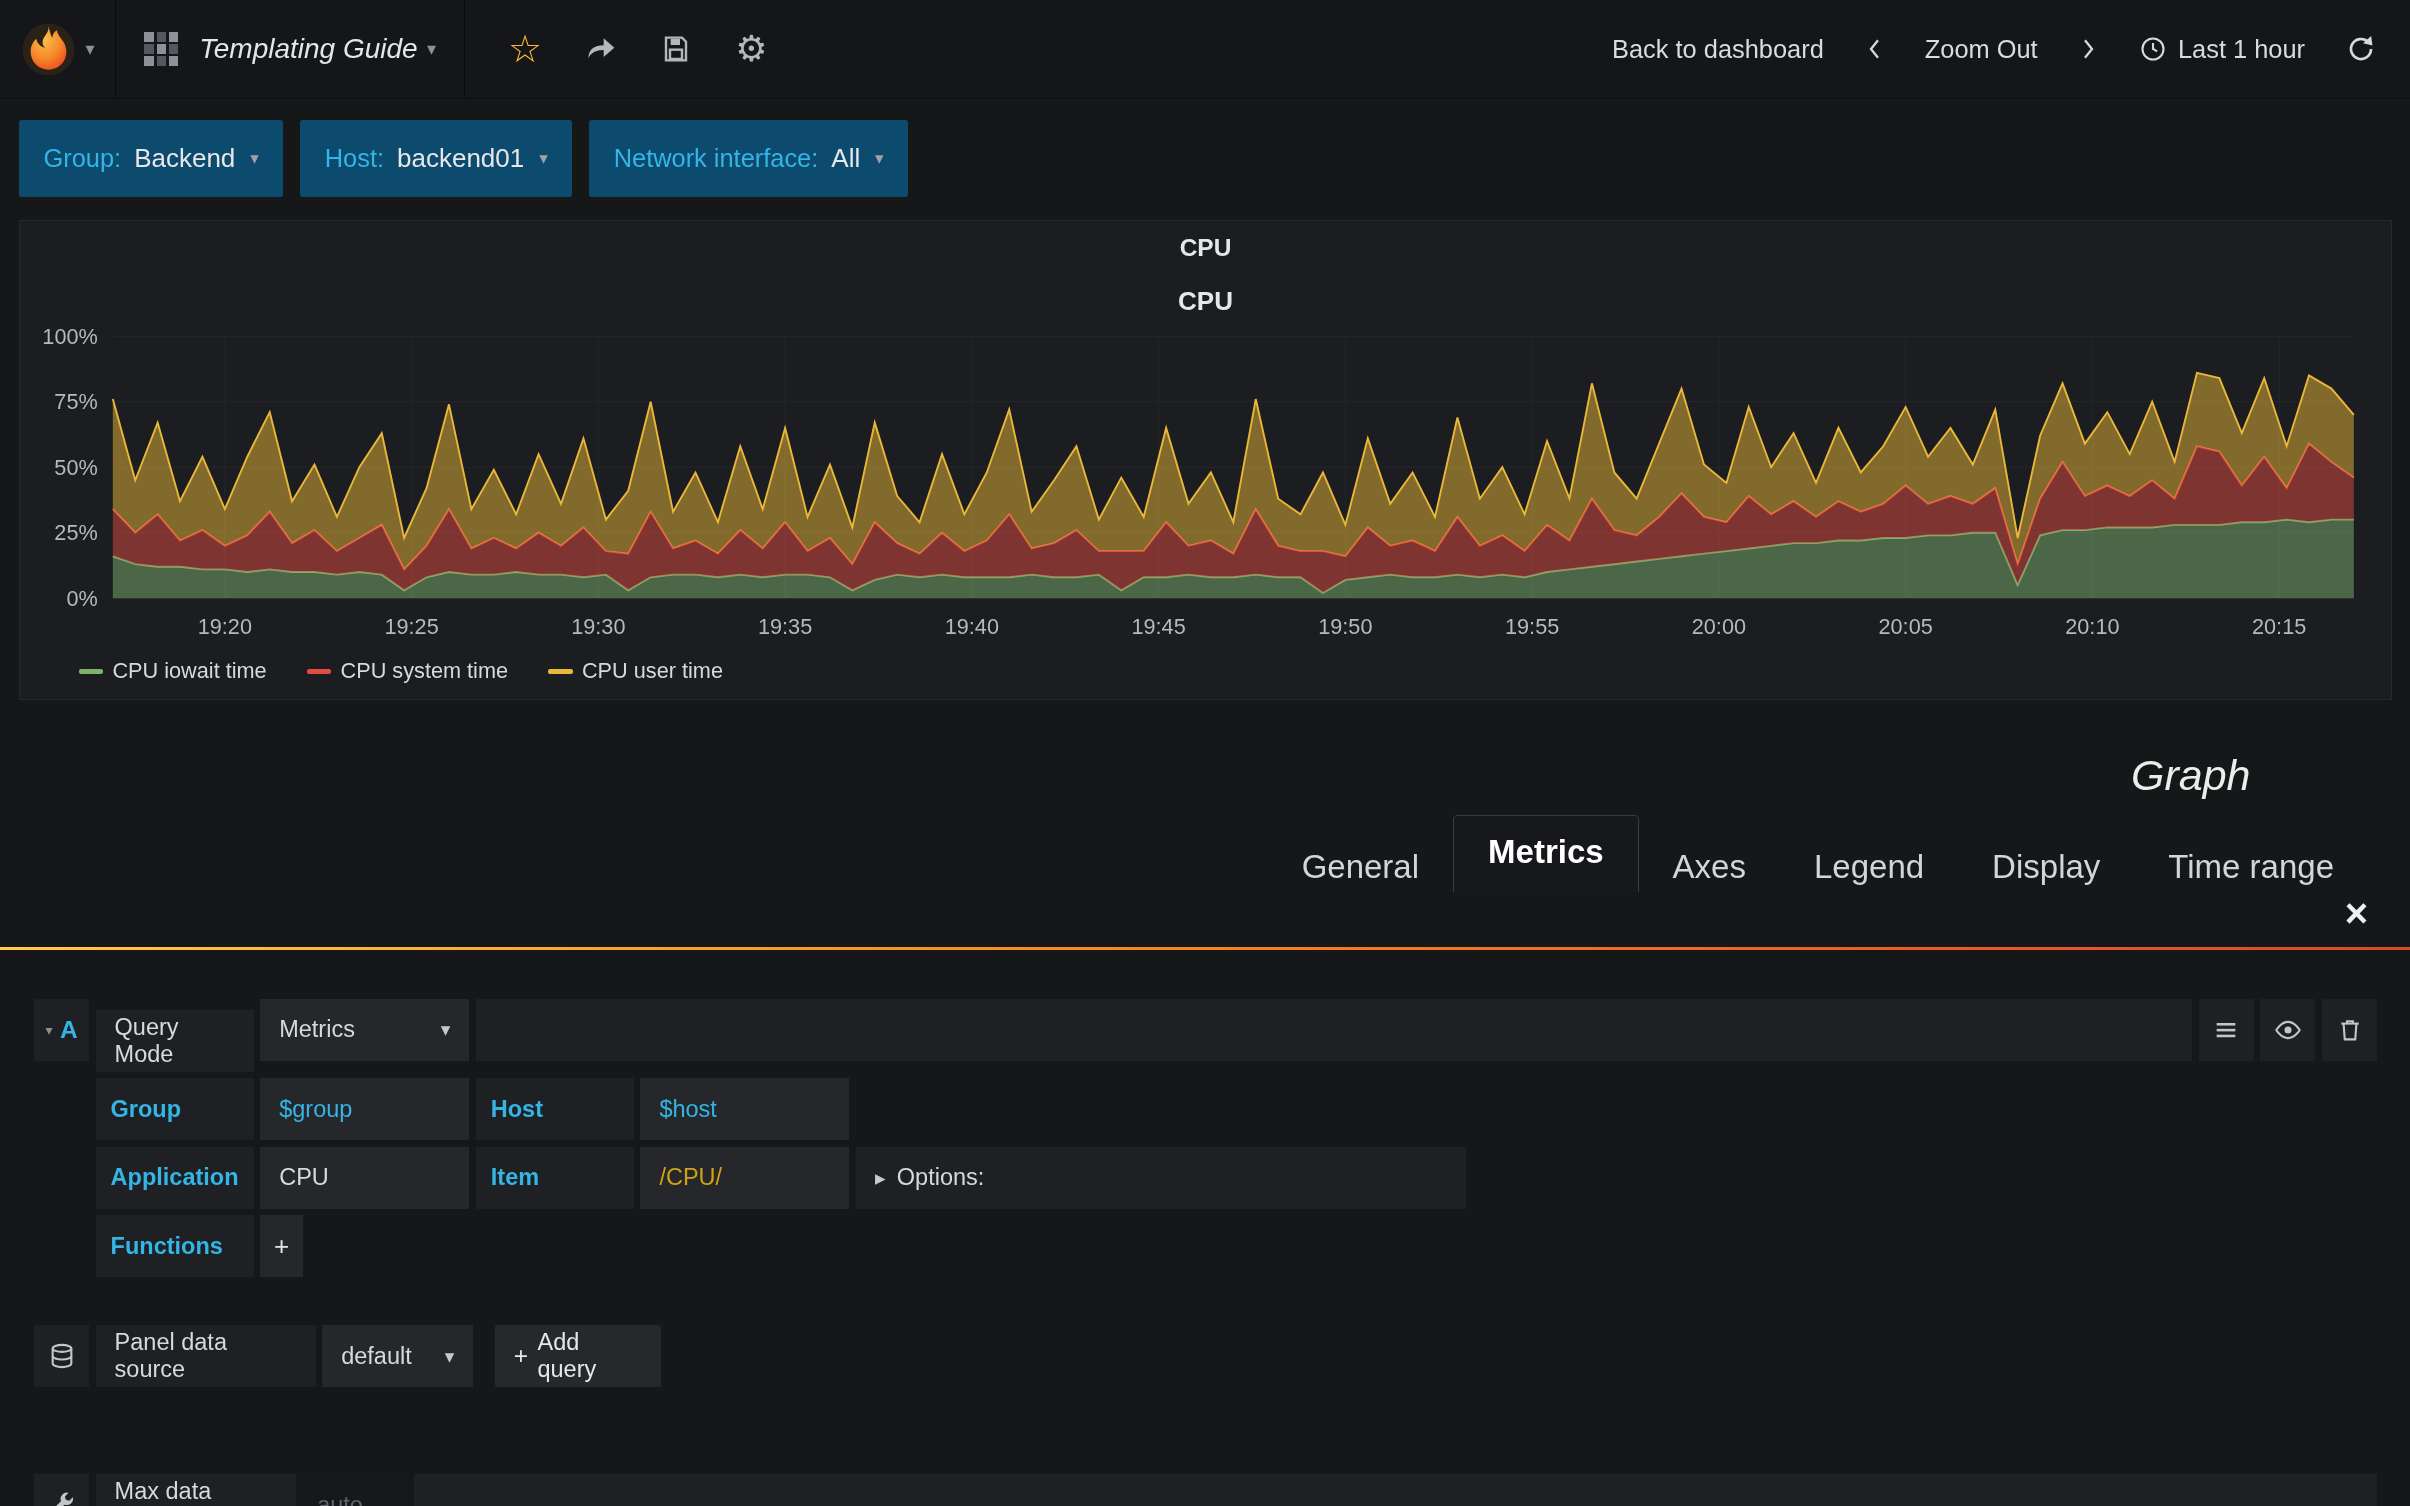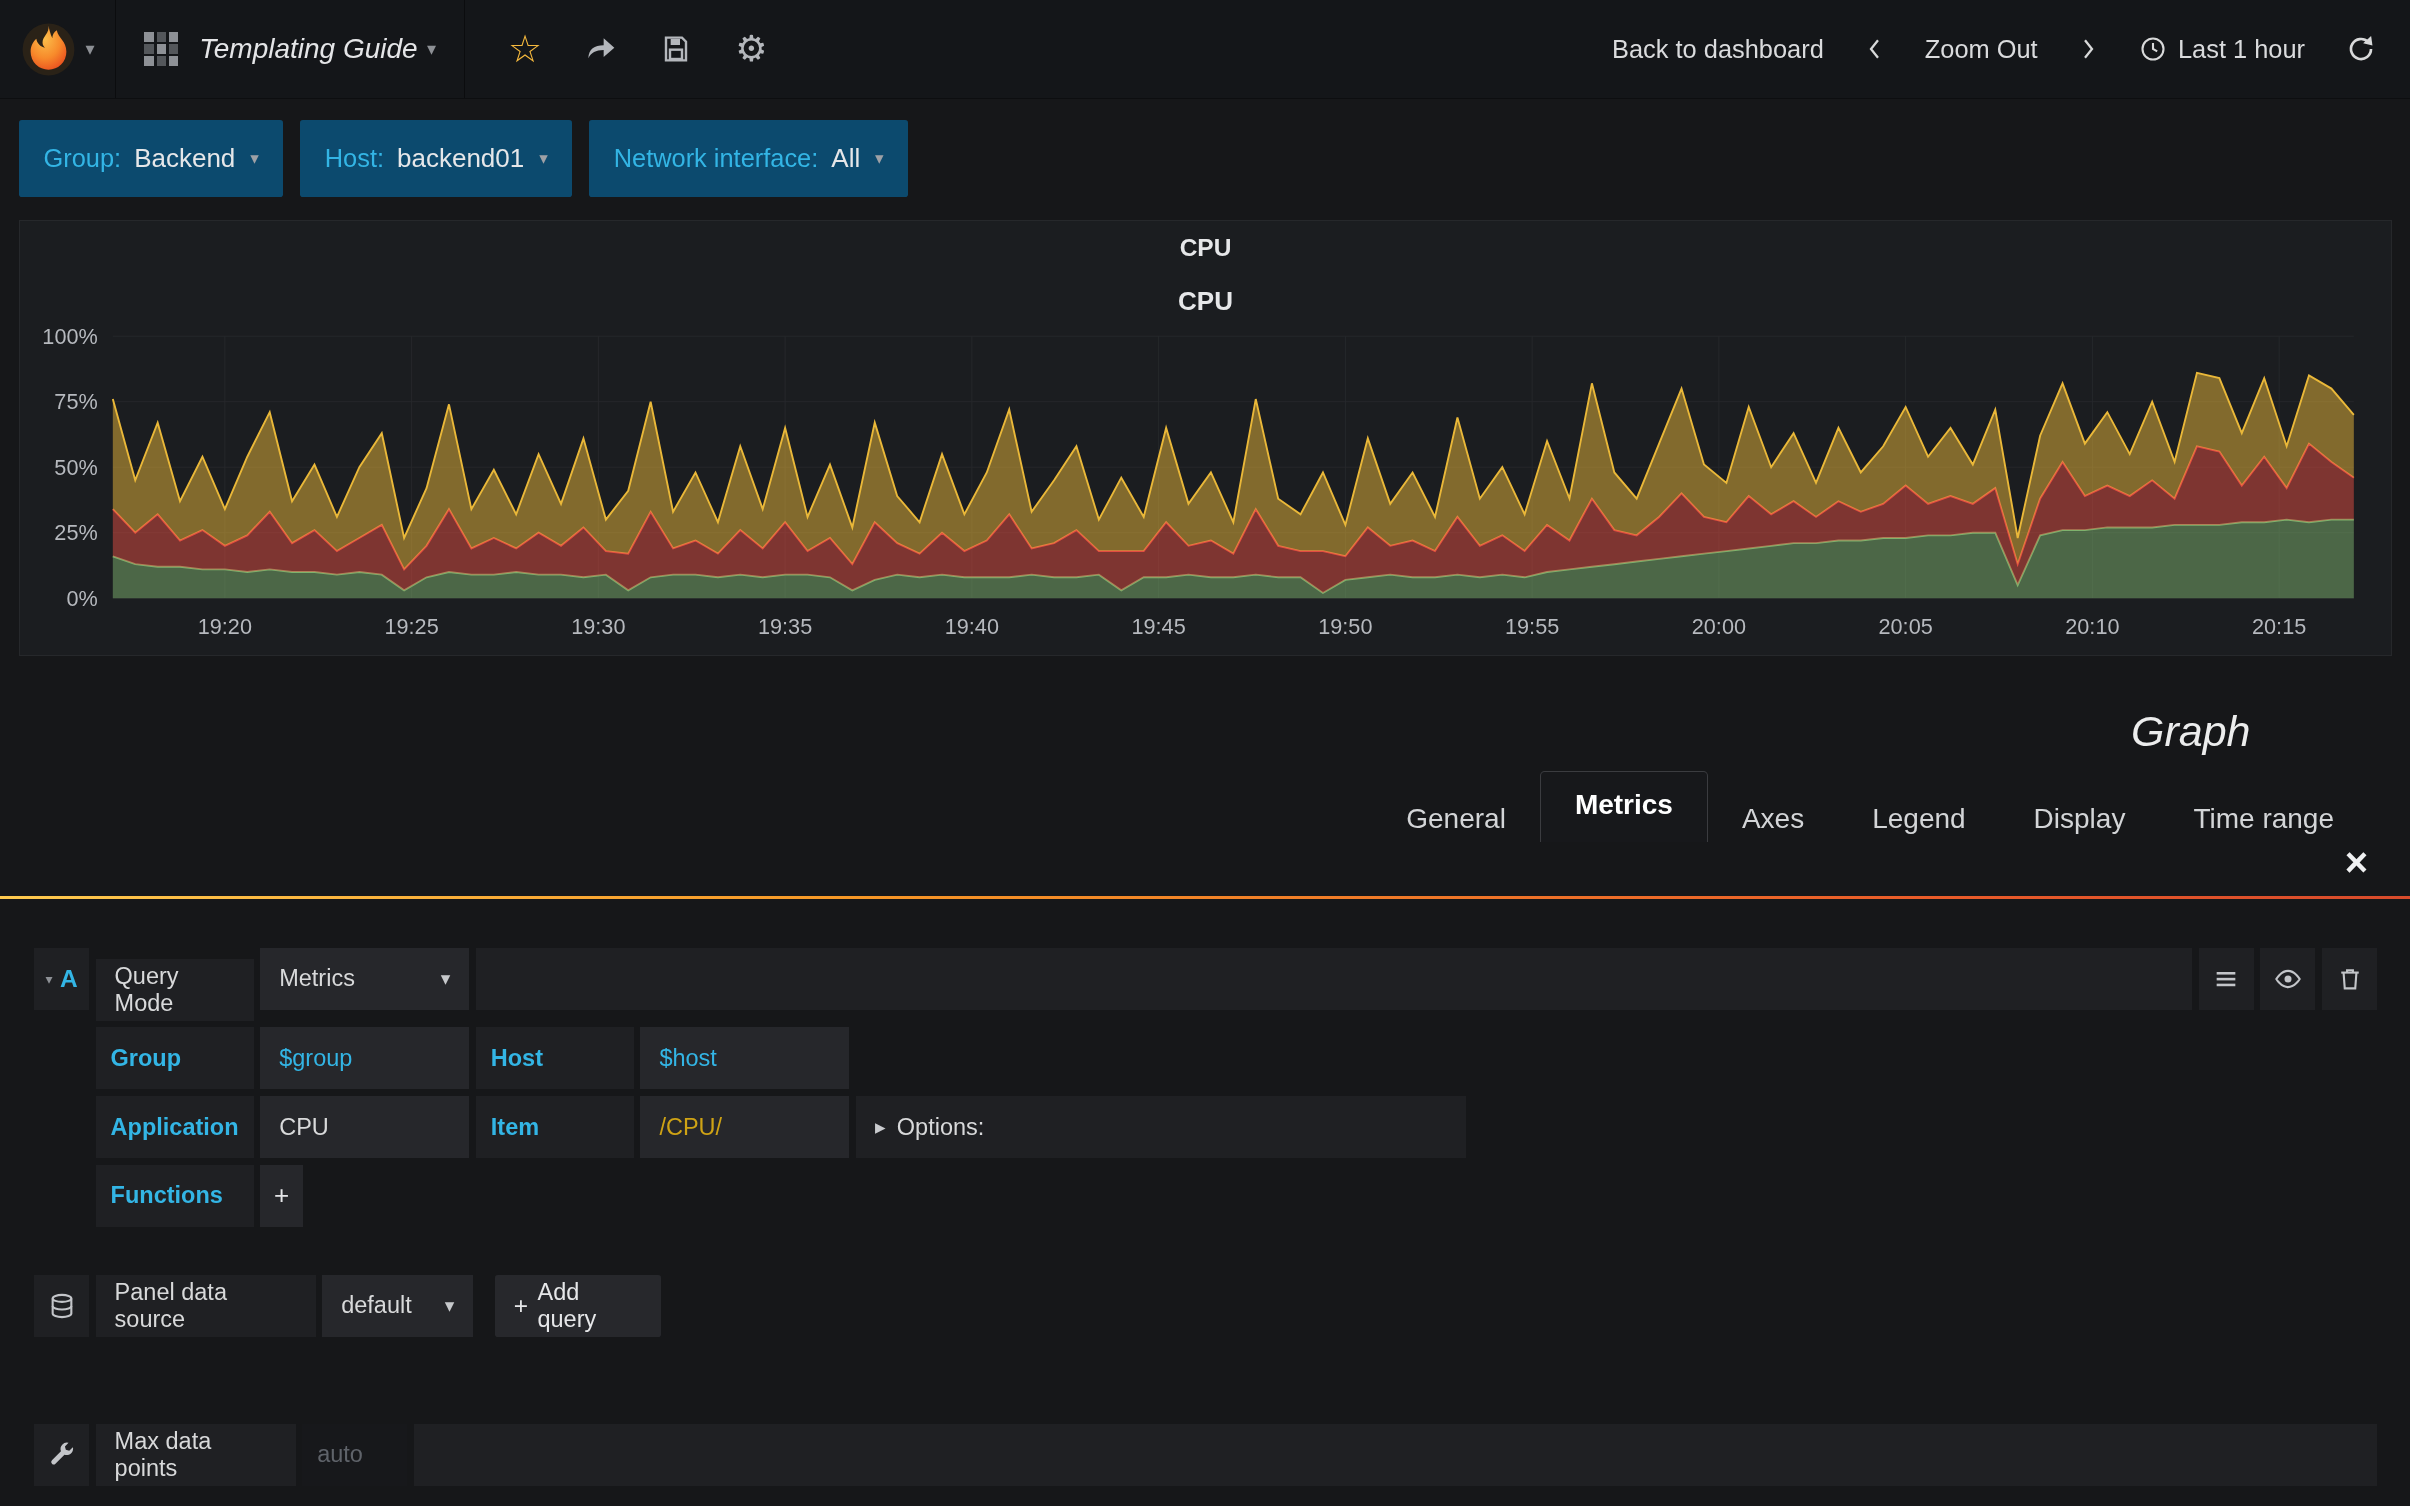--- a/index.html
+++ b/index.html
@@ -37,21 +37,21 @@
   .graph-title{text-align:center;font-size:26px;font-weight:bold;margin-top:24.5px;color:#e6e7e9;}
   .chart-svg{display:block;width:100%;height:328px;margin-top:5.6px;}
   .legend{display:flex;gap:40px;align-items:center;padding:7.5px 0 11.3px 51px;font-size:21.7px;color:#d8d9da;}
   .legend-item{display:flex;align-items:center;cursor:pointer;}
   .legend-dash{display:inline-block;width:24.5px;height:4.7px;border-radius:1.9px;margin-right:9.4px;}
 
   
   .editor-header{display:flex;align-items:flex-end;margin-top:51px;padding:0 43px 0 79px;flex-direction:column;}
   .editor-title{font-size:43px;font-style:italic;color:#eceded;padding-bottom:15px;width:237px;}
   .tabs{display:flex;align-items:flex-end;}
-  .tab{padding:17px 34px 5px;font-size:28px;color:#d3d5d7;cursor:pointer;}
+  .tab{padding:17px 34px 5px;font-size:33px;color:#d3d5d7;cursor:pointer;}
   .tab.active{border:0.9px solid #3b3c40;border-bottom:none;border-radius:4.7px 4.7px 0 0;background:#17181b;margin-bottom:-1.9px;padding-bottom:21px;color:#ffffff;font-weight:bold;}
   .close-icon{margin-left:auto;font-size:40px;color:#f0f1f2;padding-bottom:11.3px;cursor:pointer;font-weight:bold;}
   .gradient-line{height:2.8px;background:linear-gradient(90deg,#ffca4f 0%,#f79826 35%,#ea5c29 80%,#d84b2b 100%);}
 
   .qwrap{margin:49px 34px 0;}
   .qrow{display:flex;gap:6.6px;margin-bottom:6.6px;}
   .qcell{height:62px;background:#1f2023;display:flex;align-items:center;padding:0 19px;font-size:23.5px;}
   .c-collapse{width:55px;justify-content:center;gap:7.5px;padding:0;cursor:pointer;}
   .collapse-caret{font-size:14px;color:#8d9095;}
   .qletter{color:#33b5e5;font-weight:bold;font-size:24.5px;}
@@ -211,20 +211,34 @@
       <text x="2190.5666666666666" y="330" text-anchor="middle" fill="#b6b9be" font-size="23" font-family="Liberation Sans, sans-serif">20:10</text>
       <line x1="2388.7333333333336" y1="14" x2="2388.7333333333336" y2="292" stroke="#26282c" stroke-width="1"></line>
       <text x="2388.7333333333336" y="330" text-anchor="middle" fill="#b6b9be" font-size="23" font-family="Liberation Sans, sans-serif">20:15</text>
       <polygon points="90.0,247.5 113.8,255.9 137.6,258.6 161.3,258.6 185.1,261.4 208.9,261.4 232.7,264.2 256.5,261.4 280.2,264.2 304.0,264.2 327.8,267.0 351.6,264.2 375.4,267.0 399.1,283.7 422.9,269.8 446.7,264.2 470.5,267.0 494.3,267.0 518.0,264.2 541.8,267.0 565.6,267.0 589.4,269.8 613.2,267.0 636.9,283.7 660.7,269.8 684.5,267.0 708.3,267.0 732.1,269.8 755.8,267.0 779.6,269.8 803.4,267.0 827.2,267.0 851.0,269.8 874.7,283.7 898.5,272.5 922.3,267.0 946.1,269.8 969.9,267.0 993.6,269.8 1017.4,269.8 1041.2,269.8 1065.0,267.0 1088.8,269.8 1112.5,269.8 1136.3,267.0 1160.1,283.7 1183.9,269.8 1207.7,269.8 1231.4,267.0 1255.2,269.8 1279.0,269.8 1302.8,267.0 1326.6,269.8 1350.3,269.8 1374.1,286.4 1397.9,272.5 1421.7,269.8 1445.5,267.0 1469.2,269.8 1493.0,269.8 1516.8,267.0 1540.6,269.8 1564.4,267.0 1588.1,269.8 1611.9,264.2 1635.7,261.4 1659.5,258.6 1683.3,255.9 1707.0,253.1 1730.8,250.3 1754.6,247.5 1778.4,244.7 1802.2,242.0 1825.9,239.2 1849.7,236.4 1873.5,233.6 1897.3,233.6 1921.1,230.8 1944.8,230.8 1968.6,228.1 1992.4,228.1 2016.2,225.3 2040.0,225.3 2063.7,222.5 2087.5,222.5 2111.3,278.1 2135.1,225.3 2158.9,219.7 2182.6,219.7 2206.4,216.9 2230.2,216.9 2254.0,216.9 2277.8,214.2 2301.5,214.2 2325.3,214.2 2349.1,211.4 2372.9,211.4 2396.7,208.6 2420.4,211.4 2444.2,208.6 2468.0,208.6 2468.0,292.0 2444.2,292.0 2420.4,292.0 2396.7,292.0 2372.9,292.0 2349.1,292.0 2325.3,292.0 2301.5,292.0 2277.8,292.0 2254.0,292.0 2230.2,292.0 2206.4,292.0 2182.6,292.0 2158.9,292.0 2135.1,292.0 2111.3,292.0 2087.5,292.0 2063.7,292.0 2040.0,292.0 2016.2,292.0 1992.4,292.0 1968.6,292.0 1944.8,292.0 1921.1,292.0 1897.3,292.0 1873.5,292.0 1849.7,292.0 1825.9,292.0 1802.2,292.0 1778.4,292.0 1754.6,292.0 1730.8,292.0 1707.0,292.0 1683.3,292.0 1659.5,292.0 1635.7,292.0 1611.9,292.0 1588.1,292.0 1564.4,292.0 1540.6,292.0 1516.8,292.0 1493.0,292.0 1469.2,292.0 1445.5,292.0 1421.7,292.0 1397.9,292.0 1374.1,292.0 1350.3,292.0 1326.6,292.0 1302.8,292.0 1279.0,292.0 1255.2,292.0 1231.4,292.0 1207.7,292.0 1183.9,292.0 1160.1,292.0 1136.3,292.0 1112.5,292.0 1088.8,292.0 1065.0,292.0 1041.2,292.0 1017.4,292.0 993.6,292.0 969.9,292.0 946.1,292.0 922.3,292.0 898.5,292.0 874.7,292.0 851.0,292.0 827.2,292.0 803.4,292.0 779.6,292.0 755.8,292.0 732.1,292.0 708.3,292.0 684.5,292.0 660.7,292.0 636.9,292.0 613.2,292.0 589.4,292.0 565.6,292.0 541.8,292.0 518.0,292.0 494.3,292.0 470.5,292.0 446.7,292.0 422.9,292.0 399.1,292.0 375.4,292.0 351.6,292.0 327.8,292.0 304.0,292.0 280.2,292.0 256.5,292.0 232.7,292.0 208.9,292.0 185.1,292.0 161.3,292.0 137.6,292.0 113.8,292.0 90.0,292.0" fill="#7EB26D" fill-opacity="0.5" stroke="none"></polygon>
       <path d="M90.0 247.5L113.8 255.9L137.6 258.6L161.3 258.6L185.1 261.4L208.9 261.4L232.7 264.2L256.5 261.4L280.2 264.2L304.0 264.2L327.8 267.0L351.6 264.2L375.4 267.0L399.1 283.7L422.9 269.8L446.7 264.2L470.5 267.0L494.3 267.0L518.0 264.2L541.8 267.0L565.6 267.0L589.4 269.8L613.2 267.0L636.9 283.7L660.7 269.8L684.5 267.0L708.3 267.0L732.1 269.8L755.8 267.0L779.6 269.8L803.4 267.0L827.2 267.0L851.0 269.8L874.7 283.7L898.5 272.5L922.3 267.0L946.1 269.8L969.9 267.0L993.6 269.8L1017.4 269.8L1041.2 269.8L1065.0 267.0L1088.8 269.8L1112.5 269.8L1136.3 267.0L1160.1 283.7L1183.9 269.8L1207.7 269.8L1231.4 267.0L1255.2 269.8L1279.0 269.8L1302.8 267.0L1326.6 269.8L1350.3 269.8L1374.1 286.4L1397.9 272.5L1421.7 269.8L1445.5 267.0L1469.2 269.8L1493.0 269.8L1516.8 267.0L1540.6 269.8L1564.4 267.0L1588.1 269.8L1611.9 264.2L1635.7 261.4L1659.5 258.6L1683.3 255.9L1707.0 253.1L1730.8 250.3L1754.6 247.5L1778.4 244.7L1802.2 242.0L1825.9 239.2L1849.7 236.4L1873.5 233.6L1897.3 233.6L1921.1 230.8L1944.8 230.8L1968.6 228.1L1992.4 228.1L2016.2 225.3L2040.0 225.3L2063.7 222.5L2087.5 222.5L2111.3 278.1L2135.1 225.3L2158.9 219.7L2182.6 219.7L2206.4 216.9L2230.2 216.9L2254.0 216.9L2277.8 214.2L2301.5 214.2L2325.3 214.2L2349.1 211.4L2372.9 211.4L2396.7 208.6L2420.4 211.4L2444.2 208.6L2468.0 208.6" fill="none" stroke="#7EB26D" stroke-width="2"></path>
       <polygon points="90.0,197.5 113.8,222.5 137.6,203.0 161.3,230.8 185.1,219.7 208.9,236.4 232.7,225.3 256.5,200.3 280.2,233.6 304.0,219.7 327.8,242.0 351.6,228.1 375.4,214.2 399.1,261.4 422.9,236.4 446.7,197.5 470.5,239.2 494.3,228.1 518.0,239.2 541.8,222.5 565.6,236.4 589.4,216.9 613.2,242.0 636.9,244.7 660.7,200.3 684.5,239.2 708.3,230.8 732.1,244.7 755.8,219.7 779.6,239.2 803.4,211.4 827.2,242.0 851.0,228.1 874.7,255.9 898.5,211.4 922.3,233.6 946.1,244.7 969.9,222.5 993.6,242.0 1017.4,230.8 1041.2,203.0 1065.0,239.2 1088.8,233.6 1112.5,219.7 1136.3,242.0 1160.1,242.0 1183.9,242.0 1207.7,211.4 1231.4,236.4 1255.2,230.8 1279.0,244.7 1302.8,197.5 1326.6,236.4 1350.3,242.0 1374.1,242.0 1397.9,247.5 1421.7,216.9 1445.5,236.4 1469.2,230.8 1493.0,242.0 1516.8,205.8 1540.6,236.4 1564.4,225.3 1588.1,242.0 1611.9,214.2 1635.7,230.8 1659.5,186.4 1683.3,219.7 1707.0,225.3 1730.8,205.8 1754.6,180.8 1778.4,205.8 1802.2,211.4 1825.9,183.6 1849.7,203.0 1873.5,189.1 1897.3,205.8 1921.1,189.1 1944.8,200.3 1968.6,191.9 1992.4,172.5 2016.2,191.9 2040.0,183.6 2063.7,191.9 2087.5,175.2 2111.3,255.9 2135.1,186.4 2158.9,147.4 2182.6,183.6 2206.4,172.5 2230.2,183.6 2254.0,166.9 2277.8,186.4 2301.5,130.8 2325.3,136.3 2349.1,172.5 2372.9,141.9 2396.7,175.2 2420.4,128.0 2444.2,147.4 2468.0,164.1 2468.0,208.6 2444.2,208.6 2420.4,211.4 2396.7,208.6 2372.9,211.4 2349.1,211.4 2325.3,214.2 2301.5,214.2 2277.8,214.2 2254.0,216.9 2230.2,216.9 2206.4,216.9 2182.6,219.7 2158.9,219.7 2135.1,225.3 2111.3,278.1 2087.5,222.5 2063.7,222.5 2040.0,225.3 2016.2,225.3 1992.4,228.1 1968.6,228.1 1944.8,230.8 1921.1,230.8 1897.3,233.6 1873.5,233.6 1849.7,236.4 1825.9,239.2 1802.2,242.0 1778.4,244.7 1754.6,247.5 1730.8,250.3 1707.0,253.1 1683.3,255.9 1659.5,258.6 1635.7,261.4 1611.9,264.2 1588.1,269.8 1564.4,267.0 1540.6,269.8 1516.8,267.0 1493.0,269.8 1469.2,269.8 1445.5,267.0 1421.7,269.8 1397.9,272.5 1374.1,286.4 1350.3,269.8 1326.6,269.8 1302.8,267.0 1279.0,269.8 1255.2,269.8 1231.4,267.0 1207.7,269.8 1183.9,269.8 1160.1,283.7 1136.3,267.0 1112.5,269.8 1088.8,269.8 1065.0,267.0 1041.2,269.8 1017.4,269.8 993.6,269.8 969.9,267.0 946.1,269.8 922.3,267.0 898.5,272.5 874.7,283.7 851.0,269.8 827.2,267.0 803.4,267.0 779.6,269.8 755.8,267.0 732.1,269.8 708.3,267.0 684.5,267.0 660.7,269.8 636.9,283.7 613.2,267.0 589.4,269.8 565.6,267.0 541.8,267.0 518.0,264.2 494.3,267.0 470.5,267.0 446.7,264.2 422.9,269.8 399.1,283.7 375.4,267.0 351.6,264.2 327.8,267.0 304.0,264.2 280.2,264.2 256.5,261.4 232.7,264.2 208.9,261.4 185.1,261.4 161.3,258.6 137.6,258.6 113.8,255.9 90.0,247.5" fill="#E24D42" fill-opacity="0.5" stroke="none"></polygon>
       <path d="M90.0 197.5L113.8 222.5L137.6 203.0L161.3 230.8L185.1 219.7L208.9 236.4L232.7 225.3L256.5 200.3L280.2 233.6L304.0 219.7L327.8 242.0L351.6 228.1L375.4 214.2L399.1 261.4L422.9 236.4L446.7 197.5L470.5 239.2L494.3 228.1L518.0 239.2L541.8 222.5L565.6 236.4L589.4 216.9L613.2 242.0L636.9 244.7L660.7 200.3L684.5 239.2L708.3 230.8L732.1 244.7L755.8 219.7L779.6 239.2L803.4 211.4L827.2 242.0L851.0 228.1L874.7 255.9L898.5 211.4L922.3 233.6L946.1 244.7L969.9 222.5L993.6 242.0L1017.4 230.8L1041.2 203.0L1065.0 239.2L1088.8 233.6L1112.5 219.7L1136.3 242.0L1160.1 242.0L1183.9 242.0L1207.7 211.4L1231.4 236.4L1255.2 230.8L1279.0 244.7L1302.8 197.5L1326.6 236.4L1350.3 242.0L1374.1 242.0L1397.9 247.5L1421.7 216.9L1445.5 236.4L1469.2 230.8L1493.0 242.0L1516.8 205.8L1540.6 236.4L1564.4 225.3L1588.1 242.0L1611.9 214.2L1635.7 230.8L1659.5 186.4L1683.3 219.7L1707.0 225.3L1730.8 205.8L1754.6 180.8L1778.4 205.8L1802.2 211.4L1825.9 183.6L1849.7 203.0L1873.5 189.1L1897.3 205.8L1921.1 189.1L1944.8 200.3L1968.6 191.9L1992.4 172.5L2016.2 191.9L2040.0 183.6L2063.7 191.9L2087.5 175.2L2111.3 255.9L2135.1 186.4L2158.9 147.4L2182.6 183.6L2206.4 172.5L2230.2 183.6L2254.0 166.9L2277.8 186.4L2301.5 130.8L2325.3 136.3L2349.1 172.5L2372.9 141.9L2396.7 175.2L2420.4 128.0L2444.2 147.4L2468.0 164.1" fill="none" stroke="#E24D42" stroke-width="2"></path>
       <polygon points="90.0,80.7 113.8,166.9 137.6,105.7 161.3,189.1 185.1,141.9 208.9,197.5 232.7,141.9 256.5,94.6 280.2,189.1 304.0,150.2 327.8,205.8 351.6,153.0 375.4,116.9 399.1,228.1 422.9,175.2 446.7,86.3 470.5,197.5 494.3,155.8 518.0,203.0 541.8,139.1 565.6,191.9 589.4,122.4 613.2,208.6 636.9,178.0 660.7,83.5 684.5,200.3 708.3,158.6 732.1,211.4 755.8,130.8 779.6,197.5 803.4,111.3 827.2,205.8 851.0,150.2 874.7,216.9 898.5,105.7 922.3,183.6 946.1,211.4 969.9,139.1 993.6,203.0 1017.4,158.6 1041.2,91.8 1065.0,200.3 1088.8,166.9 1112.5,130.8 1136.3,208.6 1160.1,164.1 1183.9,205.8 1207.7,111.3 1231.4,191.9 1255.2,158.6 1279.0,211.4 1302.8,80.7 1326.6,186.4 1350.3,203.0 1374.1,158.6 1397.9,214.2 1421.7,122.4 1445.5,191.9 1469.2,158.6 1493.0,205.8 1516.8,100.2 1540.6,186.4 1564.4,153.0 1588.1,203.0 1611.9,125.2 1635.7,186.4 1659.5,64.0 1683.3,158.6 1707.0,186.4 1730.8,128.0 1754.6,69.6 1778.4,150.2 1802.2,169.7 1825.9,89.1 1849.7,153.0 1873.5,116.9 1897.3,169.7 1921.1,111.3 1944.8,158.6 1968.6,130.8 1992.4,89.1 2016.2,141.9 2040.0,111.3 2063.7,150.2 2087.5,91.8 2111.3,228.1 2135.1,119.6 2158.9,64.0 2182.6,128.0 2206.4,94.6 2230.2,139.1 2254.0,83.5 2277.8,147.4 2301.5,52.9 2325.3,58.5 2349.1,116.9 2372.9,58.5 2396.7,130.8 2420.4,55.7 2444.2,69.6 2468.0,97.4 2468.0,164.1 2444.2,147.4 2420.4,128.0 2396.7,175.2 2372.9,141.9 2349.1,172.5 2325.3,136.3 2301.5,130.8 2277.8,186.4 2254.0,166.9 2230.2,183.6 2206.4,172.5 2182.6,183.6 2158.9,147.4 2135.1,186.4 2111.3,255.9 2087.5,175.2 2063.7,191.9 2040.0,183.6 2016.2,191.9 1992.4,172.5 1968.6,191.9 1944.8,200.3 1921.1,189.1 1897.3,205.8 1873.5,189.1 1849.7,203.0 1825.9,183.6 1802.2,211.4 1778.4,205.8 1754.6,180.8 1730.8,205.8 1707.0,225.3 1683.3,219.7 1659.5,186.4 1635.7,230.8 1611.9,214.2 1588.1,242.0 1564.4,225.3 1540.6,236.4 1516.8,205.8 1493.0,242.0 1469.2,230.8 1445.5,236.4 1421.7,216.9 1397.9,247.5 1374.1,242.0 1350.3,242.0 1326.6,236.4 1302.8,197.5 1279.0,244.7 1255.2,230.8 1231.4,236.4 1207.7,211.4 1183.9,242.0 1160.1,242.0 1136.3,242.0 1112.5,219.7 1088.8,233.6 1065.0,239.2 1041.2,203.0 1017.4,230.8 993.6,242.0 969.9,222.5 946.1,244.7 922.3,233.6 898.5,211.4 874.7,255.9 851.0,228.1 827.2,242.0 803.4,211.4 779.6,239.2 755.8,219.7 732.1,244.7 708.3,230.8 684.5,239.2 660.7,200.3 636.9,244.7 613.2,242.0 589.4,216.9 565.6,236.4 541.8,222.5 518.0,239.2 494.3,228.1 470.5,239.2 446.7,197.5 422.9,236.4 399.1,261.4 375.4,214.2 351.6,228.1 327.8,242.0 304.0,219.7 280.2,233.6 256.5,200.3 232.7,225.3 208.9,236.4 185.1,219.7 161.3,230.8 137.6,203.0 113.8,222.5 90.0,197.5" fill="#EAB839" fill-opacity="0.5" stroke="none"></polygon>
       <path d="M90.0 80.7L113.8 166.9L137.6 105.7L161.3 189.1L185.1 141.9L208.9 197.5L232.7 141.9L256.5 94.6L280.2 189.1L304.0 150.2L327.8 205.8L351.6 153.0L375.4 116.9L399.1 228.1L422.9 175.2L446.7 86.3L470.5 197.5L494.3 155.8L518.0 203.0L541.8 139.1L565.6 191.9L589.4 122.4L613.2 208.6L636.9 178.0L660.7 83.5L684.5 200.3L708.3 158.6L732.1 211.4L755.8 130.8L779.6 197.5L803.4 111.3L827.2 205.8L851.0 150.2L874.7 216.9L898.5 105.7L922.3 183.6L946.1 211.4L969.9 139.1L993.6 203.0L1017.4 158.6L1041.2 91.8L1065.0 200.3L1088.8 166.9L1112.5 130.8L1136.3 208.6L1160.1 164.1L1183.9 205.8L1207.7 111.3L1231.4 191.9L1255.2 158.6L1279.0 211.4L1302.8 80.7L1326.6 186.4L1350.3 203.0L1374.1 158.6L1397.9 214.2L1421.7 122.4L1445.5 191.9L1469.2 158.6L1493.0 205.8L1516.8 100.2L1540.6 186.4L1564.4 153.0L1588.1 203.0L1611.9 125.2L1635.7 186.4L1659.5 64.0L1683.3 158.6L1707.0 186.4L1730.8 128.0L1754.6 69.6L1778.4 150.2L1802.2 169.7L1825.9 89.1L1849.7 153.0L1873.5 116.9L1897.3 169.7L1921.1 111.3L1944.8 158.6L1968.6 130.8L1992.4 89.1L2016.2 141.9L2040.0 111.3L2063.7 150.2L2087.5 91.8L2111.3 228.1L2135.1 119.6L2158.9 64.0L2182.6 128.0L2206.4 94.6L2230.2 139.1L2254.0 83.5L2277.8 147.4L2301.5 52.9L2325.3 58.5L2349.1 116.9L2372.9 58.5L2396.7 130.8L2420.4 55.7L2444.2 69.6L2468.0 97.4" fill="none" stroke="#EAB839" stroke-width="2"></path>
     </svg>
+  <div class="legend">
+    <span class="legend-item">
+      <span class="legend-dash" style="background: rgb(126, 178, 109);"></span>
+      <span>CPU iowait time</span>
+    </span>
+    <span class="legend-item">
+      <span class="legend-dash" style="background: rgb(226, 77, 66);"></span>
+      <span>CPU system time</span>
+    </span>
+    <span class="legend-item">
+      <span class="legend-dash" style="background: rgb(234, 184, 57);"></span>
+      <span>CPU user time</span>
+    </span>
+  </div>
 </section>
 
 <section>
   <div class="editor-header">
     <div class="editor-title">Graph</div>
     <nav class="tabs">
       <span class="tab">General</span>
       <span class="tab active">Metrics</span>
       <span class="tab">Axes</span>
       <span class="tab">Legend</span>

